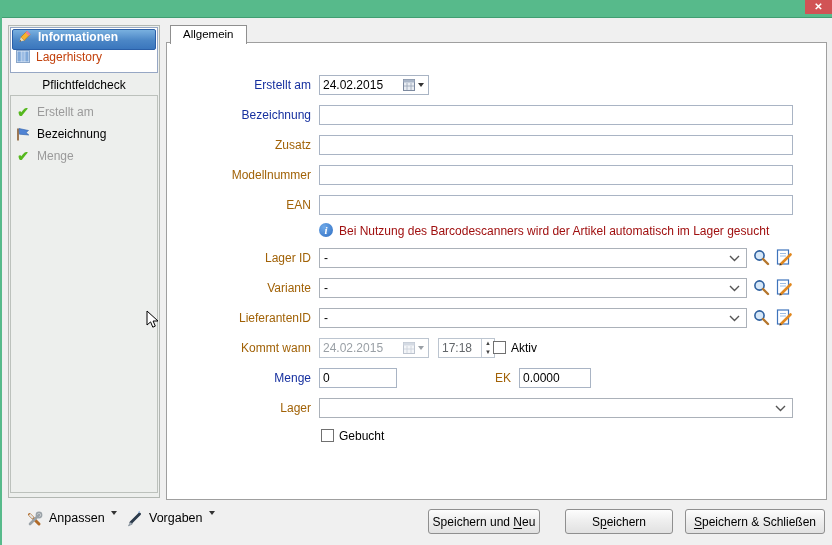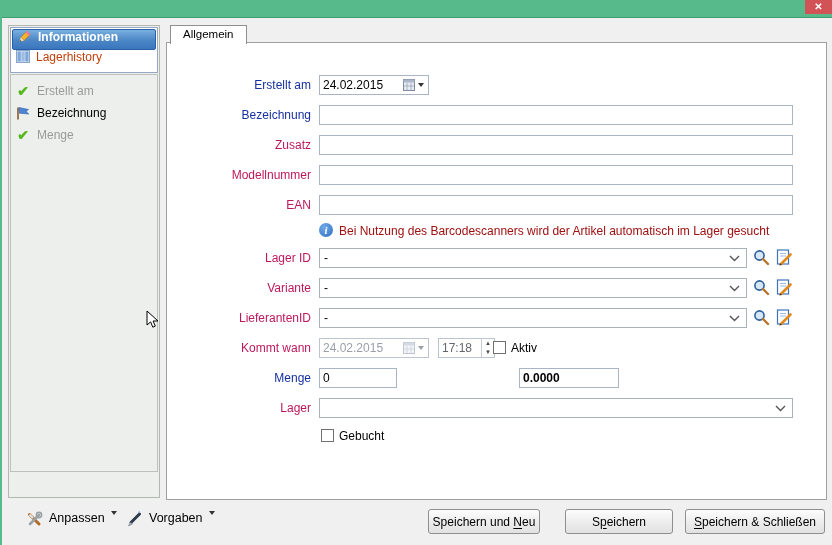--- a/index.html
+++ b/index.html
@@ -29,21 +29,21 @@
   .muted { color:#9a9a9a; }
 
   
   .tab { position:absolute; left:170px; top:25px; height:19px; padding:0 12px; background:#fff;
          border:1px solid #8f8f8f; border-bottom:none; font-size:11.5px; line-height:17px; z-index:2; }
   .panel { position:absolute; left:166px; top:42px; width:661px; height:458px;
            background:#fff; border:1px solid #9f9f9f; }
 
   
   .flabel { position:absolute; left:0; width:144px; text-align:right; font-size:12px;
-            line-height:20px; color:#be185d; }
+            line-height:20px; color:#a16207; }
   .flabel.req { color:#16309f; }
   .tinput { position:absolute; height:20px; border:1px solid #a9b4c4; background:#fff;
             font-family:"Liberation Sans",sans-serif; font-size:12px; padding:0 3px; }
   .dselect { position:absolute; height:20px; border:1px solid #abb1b9; background:#fff;
              font-size:12px; display:flex; align-items:center; justify-content:space-between;
              padding:0 6px 0 4px; cursor:pointer; }
   .datefield { position:absolute; height:20px; width:110px; border:1px solid #a9b4c4; background:#fff;
                font-size:12px; display:flex; align-items:center; padding-left:3px; }
   .datefield .spacer { flex:1; }
   .datefield.off { border-color:#bcc5d0; color:#9aa0a6; }
@@ -96,20 +96,21 @@
       <div class="navitem disabled">
         <svg width="14" height="13" viewBox="0 0 14 13">
           <rect x="0.5" y="0.5" width="13" height="12" fill="#dbe7f5" stroke="#8aa6c9"></rect>
           <rect x="1.5" y="1.5" width="3.3" height="10" fill="#7fa8d9"></rect>
           <rect x="5.4" y="1.5" width="3.3" height="10" fill="#9dbde4"></rect>
           <rect x="9.3" y="1.5" width="3.2" height="10" fill="#7fa8d9"></rect>
         </svg>
         <span>Lagerhistory</span>
       </div>
     </div>
+    <div class="check-header">Pflichtfeldcheck</div>
     <div class="check-box">
       <div class="checkitem">
         <span class="ck">✔</span>
         <span class="muted">Erstellt am</span>
       </div>
       <div class="checkitem">
         <svg width="16" height="16" viewBox="0 0 16 16">
           <line x1="3" y1="2.5" x2="3" y2="14.5" stroke="#8a5a2a" stroke-width="1.6"></line>
           <path d="M4 2.5 L13.5 4.5 L11 6.5 L13.8 9 L4.5 8.2 Z" fill="#4f83d4" stroke="#2c5ea8" stroke-width="0.6"></path>
         </svg>
@@ -229,21 +230,22 @@
       <span class="spin">
         <span>▲</span>
         <span>▼</span>
       </span>
     </div>
     <span class="cbox" style="left:326px; top:298px"></span>
     <span class="cblabel" style="left:344px; top:298px">Aktiv</span>
 
     <div class="flabel req" style="top:325px">Menge</div>
     <input class="tinput" style="left: 152px; top: 325px; width: 78px;" value="0">
-    <input class="tinput" style="left: 352px; top: 325px; width: 100px; font-weight: bold;" value="0.0000">
+    <div class="flabel" style="left:200px; top:325px; width:144px">EK</div>
+    <input class="tinput" style="left: 352px; top: 325px; width: 72px;" value="0.0000">
 
     <div class="flabel" style="top:355px">Lager</div>
     <div class="dselect" style="left:152px; top:355px; width:474px">
       <span></span>
       <svg width="11" height="7">
         <polyline points="1,1 5.5,5.5 10,1" fill="none" stroke="#555" stroke-width="1.4"></polyline>
         </svg>
     </div>
 
     <span class="cbox" style="left:154px; top:386px"></span>

